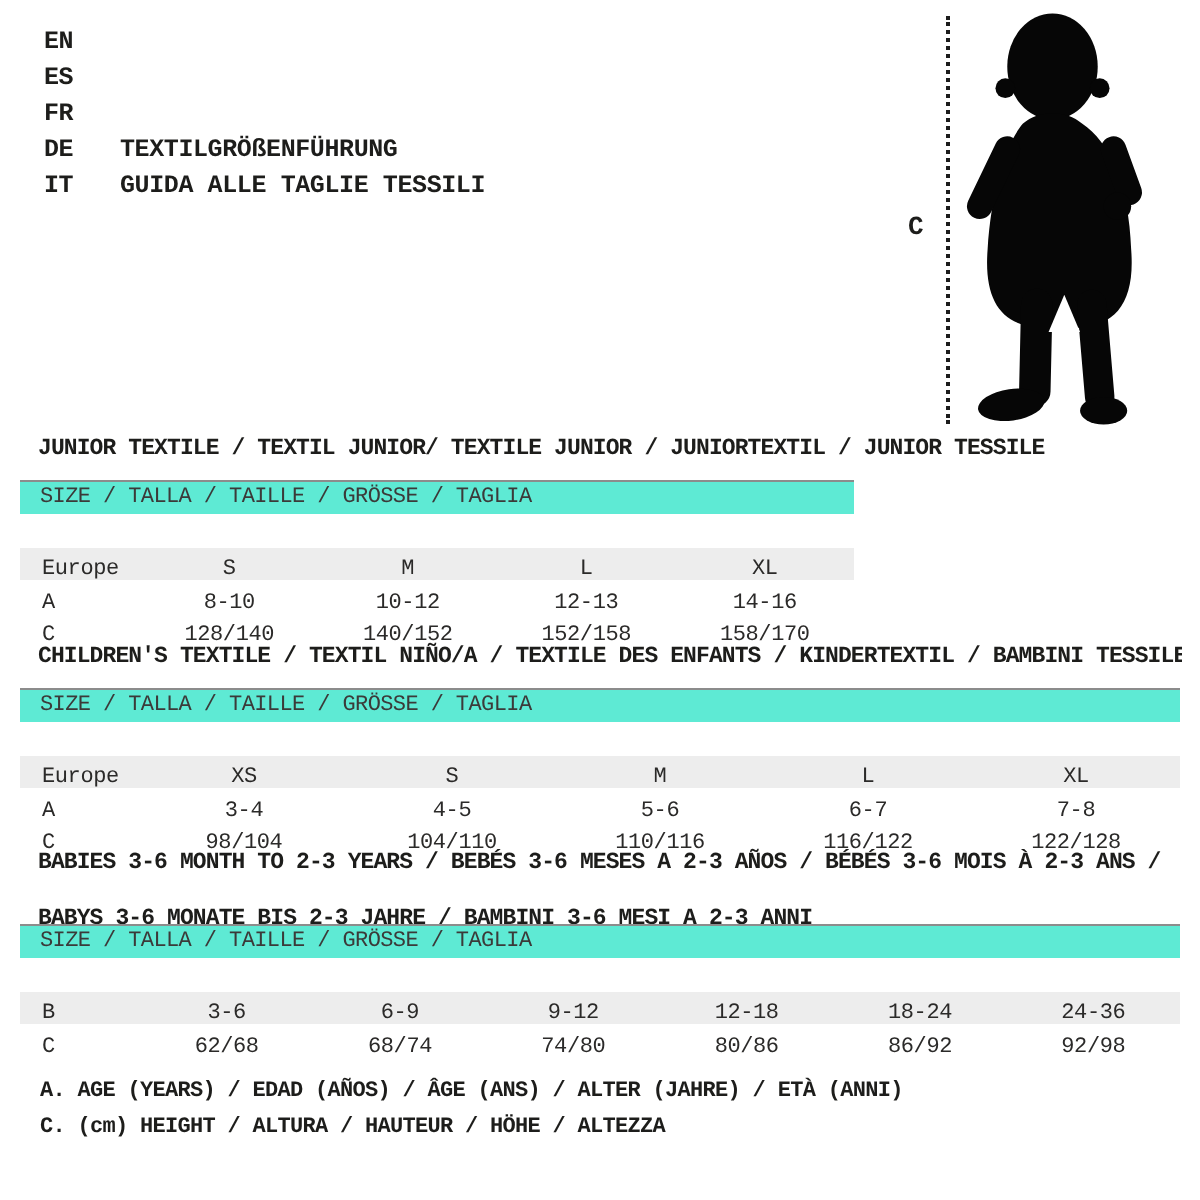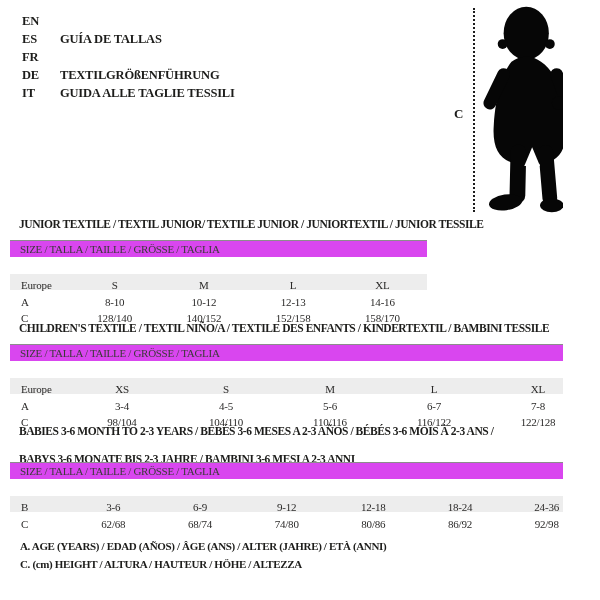--- a/index.html
+++ b/index.html
@@ -1,34 +1,34 @@
 <!DOCTYPE html>
 <html><head>
 <meta charset="utf-8">
 <style>
   html,body{margin:0;padding:0;background:#fff;}
   #page{position:relative;width:563px;height:600px;background:#ffffff;
-        font-family:Liberation Serif, serif;color:#1d1d1b;overflow:hidden;}
+        font-family:Liberation Mono, monospace;color:#1d1d1b;overflow:hidden;padding-left:28px;}
   .abs{position:absolute;}
 
   
   .langs{top:12px;left:22px;font-weight:bold;font-size:12.5px;letter-spacing:-0.2px;line-height:18px;}
   .langrow{display:grid;grid-template-columns:38px auto;white-space:nowrap;}
 
   
   .dotline{left:473px;top:8px;height:204px;width:0;border-left:2px dotted #1c1c1c;}
   .clabel{left:454px;top:106px;font-weight:bold;font-size:13px;}
   .babysvg{left:482px;top:2px;}
 
   
   .title{font-weight:bold;font-size:11.5px;letter-spacing:-0.45px;white-space:nowrap;line-height:15px;}
 
   
   .tbl{box-sizing:border-box;}
-  .sizebar{height:17px;background:#d946ef;border-top:1px solid #8c8c8c;box-sizing:border-box;
+  .sizebar{height:17px;background:#5eead4;border-top:1px solid #8c8c8c;box-sizing:border-box;
            font-size:11px;line-height:16px;padding-left:10px;color:#3b3a39;letter-spacing:-0.3px;}
   .trow{display:grid;height:16.5px;align-items:center;font-size:11px;letter-spacing:-0.2px;color:#2b2a29;}
   .trow .c{text-align:center;margin-top:22px;}
   .trow .lbl{text-align:left;padding-left:11px;}
   .gray{background:#ededed;}
   .cols5{grid-template-columns:60px repeat(4,1fr);}
   .cols6{grid-template-columns:60px repeat(5,1fr);}
   .cols7{grid-template-columns:60px repeat(6,1fr);}
 
   
@@ -38,21 +38,20 @@
 <body>
 
 <div id="page">
 
   <div class="abs langs">
     <div class="langrow">
       <span>EN</span>
     </div>
     <div class="langrow">
       <span>ES</span>
-      <span>GUÍA DE TALLAS</span>
     </div>
     <div class="langrow">
       <span>FR</span>
     </div>
     <div class="langrow">
       <span>DE</span>
       <span>TEXTILGRÖßENFÜHRUNG</span>
     </div>
     <div class="langrow">
       <span>IT</span>

